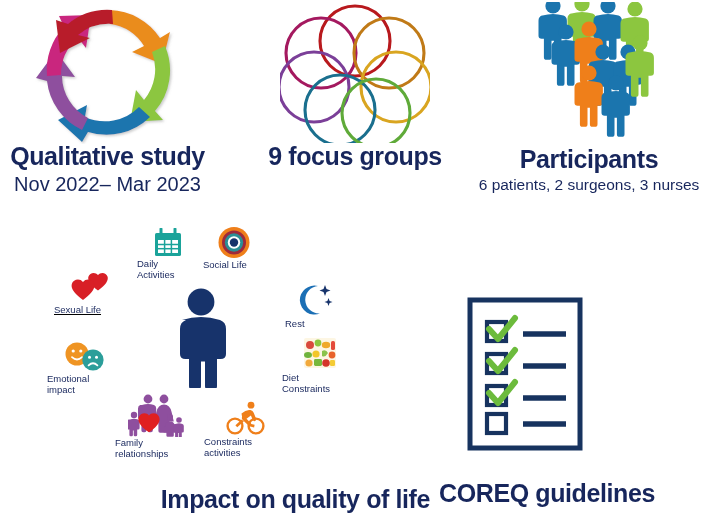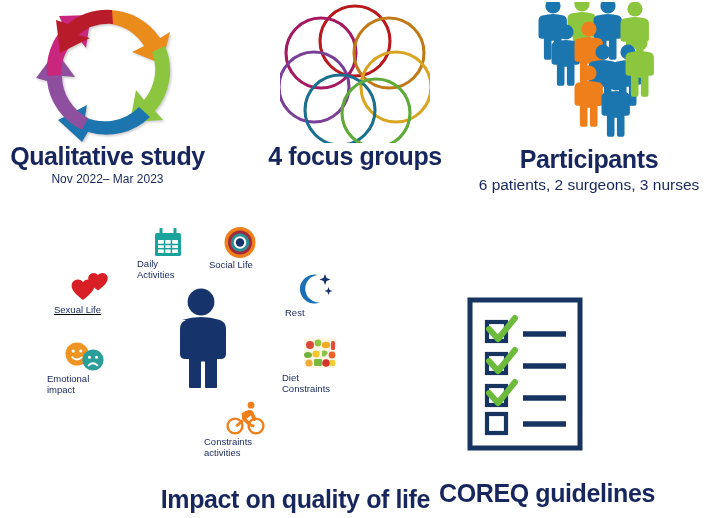--- a/index.html
+++ b/index.html
@@ -25,21 +25,21 @@
   .subtitle{
     color:#17265c;
     text-align:center;
     line-height:1.1;
   }
 
   
   #panel-qualitative{left:0;top:0;width:236px;height:200px;}
   #cycle-icon{position:absolute;left:28px;top:4px;}
   #qualitative-title{position:absolute;left:0;top:143px;width:215px;font-size:25px;}
-  #qualitative-subtitle{position:absolute;left:0;top:173px;width:215px;font-size:12px;}
+  #qualitative-subtitle{position:absolute;left:0;top:173px;width:215px;font-size:20px;}
 
   
   #panel-focus{left:245px;top:0;width:220px;height:200px;}
   #rings-icon{position:absolute;left:35px;top:3px;}
   #focus-title{position:absolute;left:0;top:143px;width:220px;font-size:25px;}
 
   
   #panel-participants{left:470px;top:0;width:238px;height:205px;}
   #crowd-icon{position:absolute;left:55px;top:2px;}
   #participants-title{position:absolute;left:0;top:146px;width:238px;font-size:25px;}
@@ -112,21 +112,21 @@
 
           <circle cx="116" cy="84" r="35" stroke="#d9a520"></circle>
 
           <circle cx="60" cy="107" r="35" stroke="#1a6f8e"></circle>
 
           <circle cx="96" cy="110" r="34" stroke="#5faa39"></circle>
         </g>
       </svg>
     </div>
 
-    <div class="title" id="focus-title">4 focus groups</div>
+    <div class="title" id="focus-title">9 focus groups</div>
   </div>
 
   <div class="panel" id="panel-participants">
 
     <div id="crowd-icon">
       <svg width="130" height="140" viewBox="0 0 130 140">
         <defs>
           <g id="pfig">
             <circle cx="0" cy="-22" r="7.6"></circle>
             <path d="M-10.5,-12.5 q10.5,-3.2 21,0 q3.4,1.2 3.4,5.2 l0,15 q0,3 -3.2,3 l-2.2,0 l0,18.5 q0,2.6 -2.6,2.6 l-2.4,0 q-2.6,0 -2.6,-2.6 l0,-16.5 l-2.4,0 l0,16.5 q0,2.6 -2.6,2.6 l-2.4,0 q-2.6,0 -2.6,-2.6 l0,-18.5 l-2.2,0 q-3.2,0 -3.2,-3 l0,-15 q0,-4 3.4,-5.2 Z"></path>
@@ -174,40 +174,40 @@
           <line x1="19.4" y1="12" x2="19.4" y2="25"></line>
           <line x1="6" y1="16.5" x2="26" y2="16.5"></line>
           <line x1="6" y1="20.7" x2="26" y2="20.7"></line>
         </g>
         <path d="M9,1 l0,4.5 M23,1 l0,4.5" stroke="#1aa39a" stroke-width="3" stroke-linecap="round" fill="none"></path>
       </svg>
       <div class="qol-label">Daily
 Activities</div>
     </div>
 
-    <div class="qol-item" style="left:169px;top:-2px;width:62px;">
+    <div class="qol-item" style="left:163px;top:-2px;width:62px;">
       <svg class="qol-ico" width="36" height="33" viewBox="0 0 36 33">
         <circle cx="18" cy="16.5" r="15.5" fill="#ef7f1a"></circle>
         <circle cx="18" cy="16.5" r="12" fill="#9e2a3b"></circle>
         <circle cx="18" cy="16.5" r="9.2" fill="#2b8f96"></circle>
         <circle cx="18" cy="16.5" r="6.2" fill="#ffffff"></circle>
         <circle cx="18" cy="16.5" r="4.2" fill="#17336b"></circle>
       </svg>
       <div class="qol-label">Social Life</div>
     </div>
 
     <div class="qol-item" style="left:14px;top:44px;width:74px;text-decoration:underline;">
       <svg class="qol-ico" width="42" height="32" viewBox="0 0 42 32">
         <path d="M28,3 c2.6,-3.4 8.4,-2.6 9.6,1.8 c1.2,4.4 -3.6,9.4 -9.6,13.6 c-6,-4.2 -10.8,-9.2 -9.6,-13.6 c1.2,-4.4 7,-5.2 9.6,-1.8 Z" fill="#d81f26"></path>
         <path d="M13,10 c3,-4 9.8,-3 11.2,2.1 c1.4,5.1 -4.2,11 -11.2,15.9 c-7,-4.9 -12.6,-10.8 -11.2,-15.9 c1.4,-5.1 8.2,-6.1 11.2,-2.1 Z" fill="#d81f26"></path>
       </svg>
       <div class="qol-label">Sexual Life</div>
     </div>
 
-    <div class="qol-item" style="left:245px;top:45px;width:62px;">
+    <div class="qol-item" style="left:245px;top:56px;width:62px;">
       <svg class="qol-ico" width="42" height="34" viewBox="0 0 42 34">
         <path d="M23,2 a14.5,14.5 0 1 0 2,27.4 a12.2,12.2 0 0 1 -2,-27.4 Z" fill="#1b6fb5"></path>
         <path d="M30,1 l1.5,4 l4,1.5 l-4,1.5 l-1.5,4 l-1.5,-4 l-4,-1.5 l4,-1.5 Z" fill="#17336b"></path>
         <path d="M33.5,14 l1.1,2.9 l2.9,1.1 l-2.9,1.1 l-1.1,2.9 l-1.1,-2.9 l-2.9,-1.1 l2.9,-1.1 Z" fill="#17336b"></path>
       </svg>
       <div class="qol-label">Rest</div>
     </div>
 
     <div class="qol-item" style="left:242px;top:108px;width:76px;">
       <svg class="qol-ico" width="40" height="36" viewBox="0 0 40 36">
@@ -239,20 +239,45 @@
         <path d="M10,16.2 q5,4.6 10,0" stroke="#ffffff" stroke-width="1.8" fill="none" stroke-linecap="round"></path>
         <circle cx="31" cy="19" r="10.6" fill="#2b9e9a"></circle>
         <circle cx="27.5" cy="16.3" r="1.5" fill="#ffffff"></circle>
         <circle cx="34.5" cy="16.3" r="1.5" fill="#ffffff"></circle>
         <path d="M26.6,24.4 q4.4,-4.2 8.8,0" stroke="#ffffff" stroke-width="1.8" fill="none" stroke-linecap="round"></path>
       </svg>
       <div class="qol-label">Emotional
 impact</div>
     </div>
 
+    <div class="qol-item" style="left:75px;top:165px;width:84px;">
+      <svg class="qol-ico" width="58" height="44" viewBox="0 0 58 44">
+        <g fill="#8e4f9e">
+
+          <circle cx="20" cy="6" r="4.4"></circle>
+          <path d="M14,12 q6,-2.2 12,0 q2.2,0.8 2.2,3.4 l0,9 q0,2 -2,2 l-1.4,0 l0,11 q0,1.8 -1.8,1.8 l-1.4,0 q-1.8,0 -1.8,-1.8 l0,-9.6 l-1.4,0 l0,9.6 q0,1.8 -1.8,1.8 l-1.4,0 q-1.8,0 -1.8,-1.8 l0,-11 l-1.4,0 q-2,0 -2,-2 l0,-9 q0,-2.6 2.2,-3.4 Z"></path>
+
+          <circle cx="36" cy="6" r="4.4"></circle>
+          <path d="M36,11.5 q6,0 7.6,7.6 l2.2,9.4 l-4.2,0 l0,9.4 q0,1.8 -1.8,1.8 l-7.6,0 q-1.8,0 -1.8,-1.8 l0,-9.4 l-4.2,0 l2.2,-9.4 q1.6,-7.6 7.6,-7.6 Z"></path>
+
+          <circle cx="6" cy="22" r="3.2"></circle>
+          <path d="M2,26.5 q4,-1.6 8,0 q1.6,0.6 1.6,2.4 l0,6.2 q0,1.5 -1.5,1.5 l-0.9,0 l0,5.4 q0,1.3 -1.3,1.3 l-0.9,0 q-1.3,0 -1.3,-1.3 l0,-4.6 l-0.8,0 l0,4.6 q0,1.3 -1.3,1.3 l-0.9,0 q-1.3,0 -1.3,-1.3 l0,-5.4 l-0.9,0 q-1.5,0 -1.5,-1.5 l0,-6.2 q0,-1.8 1.6,-2.4 Z"></path>
+
+          <circle cx="42" cy="24" r="3"></circle>
+          <path d="M42,28.2 q4,0 5.1,5 l1.5,6.2 l-2.8,0 l0,3.2 q0,1.2 -1.2,1.2 l-5,0 q-1.2,0 -1.2,-1.2 l0,-3.2 l-2.8,0 l1.5,-6.2 q1.1,-5 5.1,-5 Z"></path>
+
+          <circle cx="51" cy="27" r="2.8"></circle>
+          <path d="M47.6,31 q3.4,-1.4 6.8,0 q1.4,0.5 1.4,2 l0,5.2 q0,1.3 -1.3,1.3 l-0.7,0 l0,4.3 q0,1.1 -1.1,1.1 l-0.8,0 q-1.1,0 -1.1,-1.1 l0,-3.7 l-0.7,0 l0,3.7 q0,1.1 -1.1,1.1 l-0.8,0 q-1.1,0 -1.1,-1.1 l0,-4.3 l-0.7,0 q-1.3,0 -1.3,-1.3 l0,-5.2 q0,-1.5 1.4,-2 Z"></path>
+        </g>
+
+        <path d="M21,22.5 c2.6,-3.6 9,-2.6 10.4,2.2 c1.5,5 -4.3,10.4 -10.4,14.6 c-6.1,-4.2 -11.9,-9.6 -10.4,-14.6 c1.4,-4.8 7.8,-5.8 10.4,-2.2 Z" fill="#e02020"></path>
+      </svg>
+      <div class="qol-label">Family
+relationships</div>
+    </div>
 
     <div class="qol-item" style="left:164px;top:172px;width:84px;">
       <svg class="qol-ico" width="40" height="36" viewBox="0 0 40 36">
         <g stroke="#ef7f1a" fill="none" stroke-width="2.4">
           <circle cx="9" cy="26" r="7.4"></circle>
           <circle cx="30" cy="26" r="7.4"></circle>
         </g>
         <g fill="#ef7f1a">
           <circle cx="25" cy="5.2" r="3.4"></circle>
           <path d="M15.5,13.5 q4.5,-4.2 9,-3.4 q2.4,0.5 3.2,2.6 l2.4,6 q0.6,1.6 -1,2.3 q-1.6,0.6 -2.3,-1 l-1.9,-4.6 l-4.4,3.4 l4.2,4.2 q1.2,1.2 0.2,2.4 q-1.1,1.2 -2.4,0.1 l-5.6,-5.2 q-1.7,-1.6 -0.8,-3.4 Z"></path>

